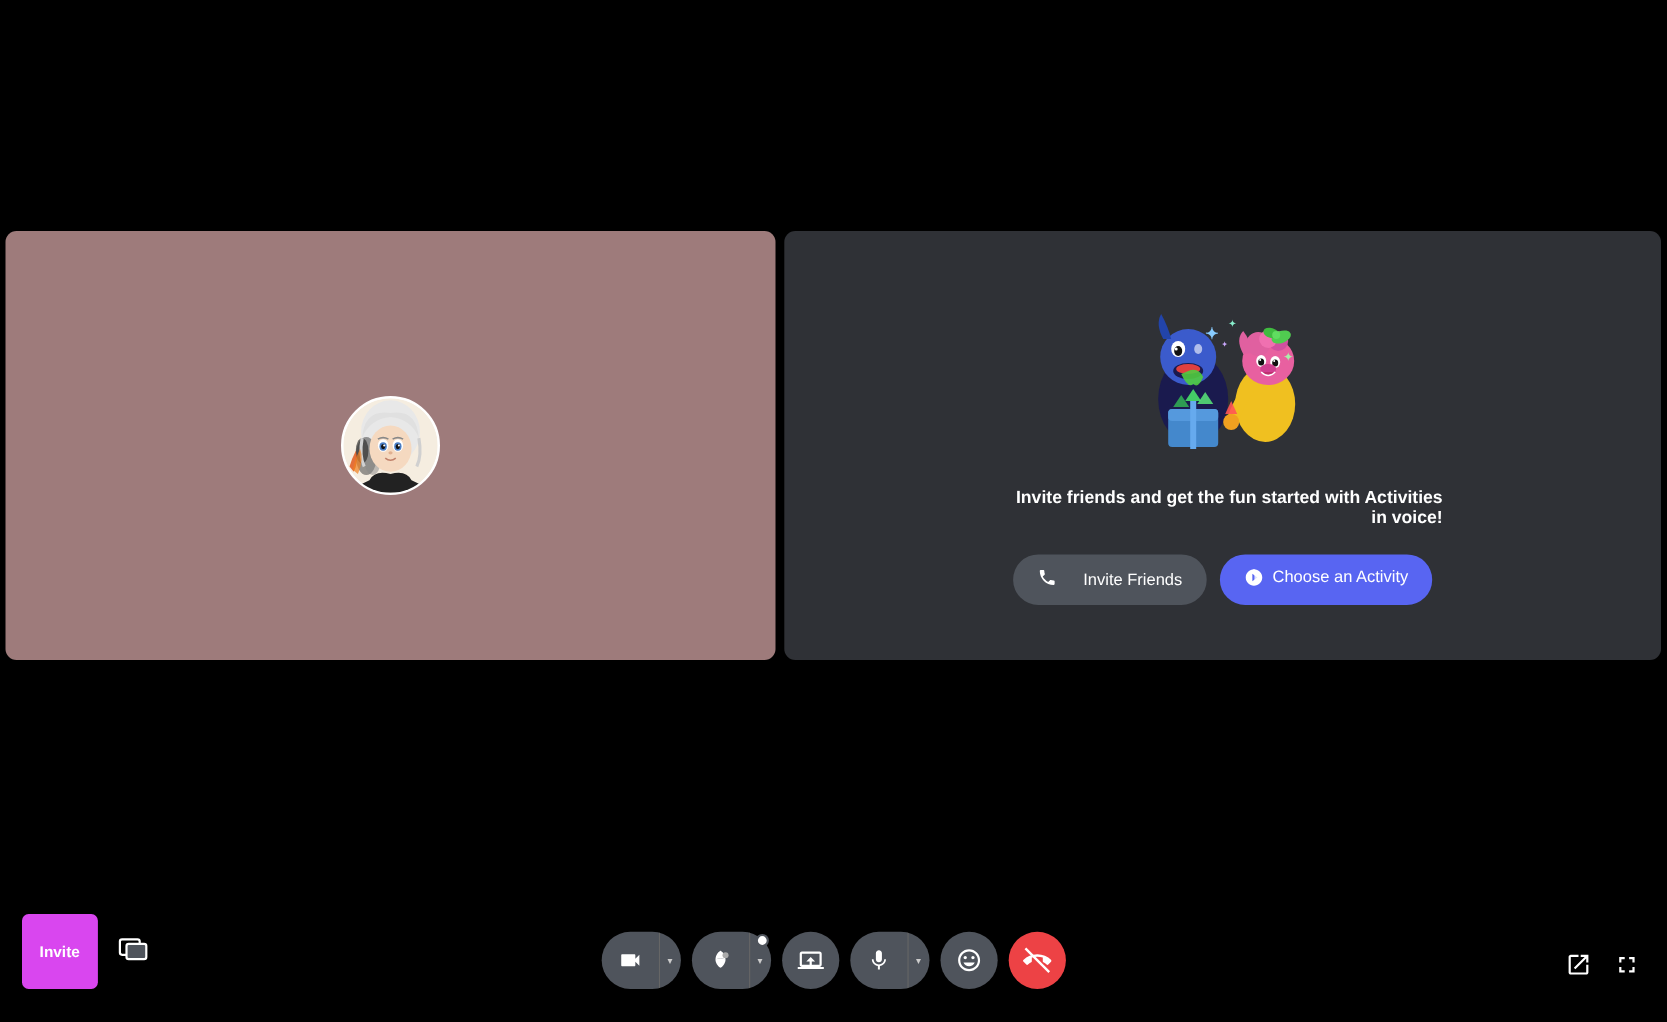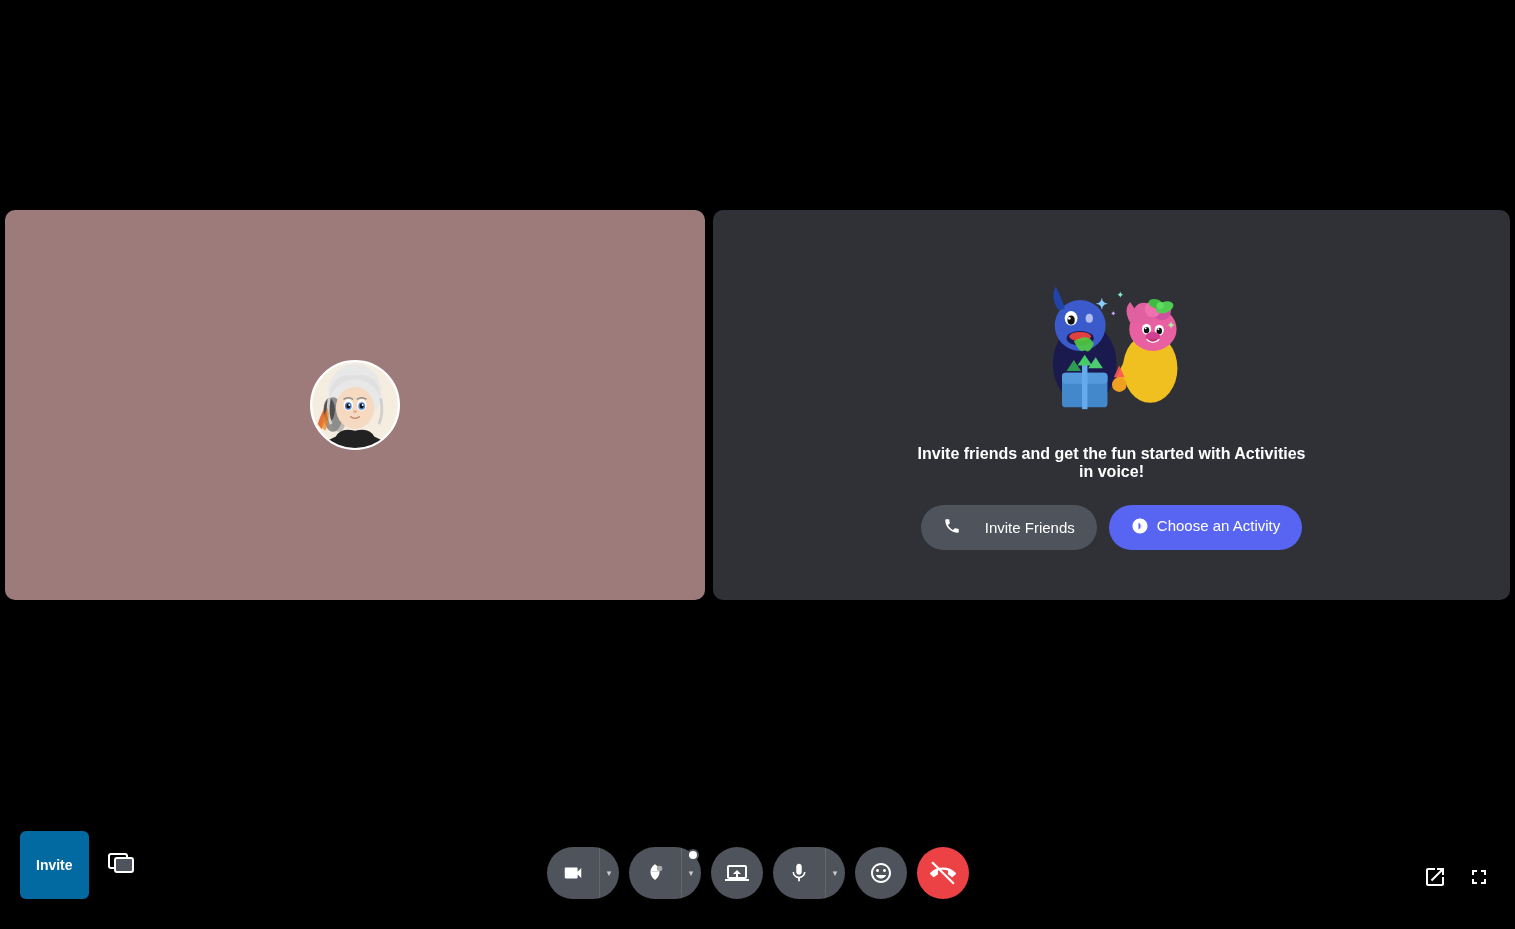--- a/index.html
+++ b/index.html
@@ -69,21 +69,21 @@
       display: flex;
       align-items: center;
       justify-content: center;
     }
 
     
     .activity-text {
       color: #fff;
       font-size: 16px;
       font-weight: 600;
-      text-align: center;
+      text-align: right;
       max-width: 400px;
     }
 
     .activity-buttons {
       display: flex;
       gap: 12px;
     }
 
     .btn-invite-friends {
       background: #4f545c;
@@ -195,21 +195,21 @@
     .bottom-left {
       position: absolute;
       bottom: 30px;
       left: 20px;
       display: flex;
       align-items: center;
       gap: 10px;
     }
 
     .invite-btn {
-      background: #0369a1;
+      background: #d946ef;
       color: #fff;
       border: none;
       border-radius: 6px;
       padding: 26px 16px;
       font-size: 14px;
       font-weight: 600;
       cursor: pointer;
     }
 
     .screen-share-icon-btn {

